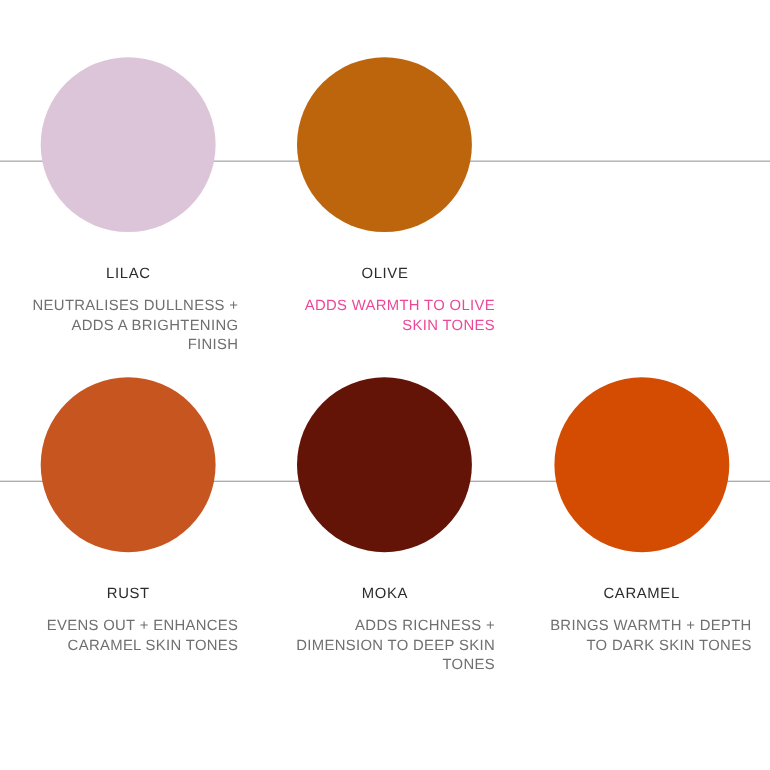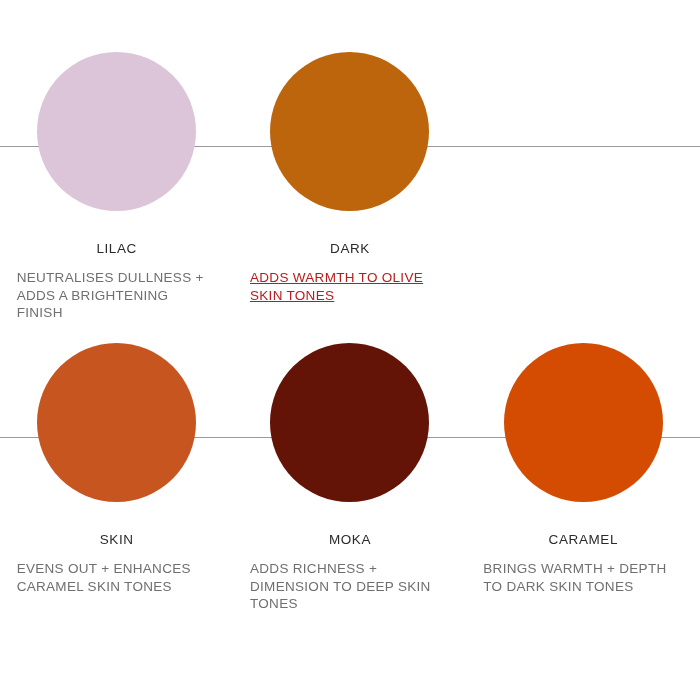--- a/index.html
+++ b/index.html
@@ -66,21 +66,21 @@
     text-align: center;
     line-height: 16px;
     white-space: nowrap;
   }
 
   .swatch-desc {
     margin-top: 12px;
     font-size: 13.5px;
     letter-spacing: 0.3px;
     color: #6f6f6f;
-    text-align: left;
+    text-align: right;
     line-height: 17.5px;
     max-width: 200px;
   }
 </style>
 </head>
 <body>
 
 <div id="page">
 
   <div class="rule row-1" style="background: rgb(154, 154, 154);"></div>
@@ -90,31 +90,31 @@
 
     <div class="cell">
       <div class="swatch" style="background: rgb(220, 197, 216);"></div>
       <div class="swatch-title" style="color: rgb(43, 43, 43);">LILAC</div>
       <div class="swatch-desc" style="color: rgb(111, 111, 111);">NEUTRALISES DULLNESS + ADDS A BRIGHTENING FINISH</div>
     </div>
 
 
     <div class="cell">
       <div class="swatch" style="background: rgb(188, 101, 13);"></div>
-      <div class="swatch-title" style="color: rgb(43, 43, 43);">DARK</div>
-      <div class="swatch-desc" style="color: #b91c1c; text-decoration: underline;">ADDS WARMTH TO OLIVE SKIN TONES</div>
+      <div class="swatch-title" style="color: rgb(43, 43, 43);">OLIVE</div>
+      <div class="swatch-desc" style="color: #ec4899;">ADDS WARMTH TO OLIVE SKIN TONES</div>
     </div>
 
   </div>
 
   <div class="row row-2">
 
     <div class="cell">
       <div class="swatch" style="background: rgb(199, 85, 31);"></div>
-      <div class="swatch-title" style="color: rgb(43, 43, 43);">SKIN</div>
+      <div class="swatch-title" style="color: rgb(43, 43, 43);">RUST</div>
       <div class="swatch-desc" style="color: rgb(111, 111, 111);">EVENS OUT + ENHANCES CARAMEL SKIN TONES</div>
     </div>
 
     <div class="cell">
       <div class="swatch" style="background: rgb(100, 19, 7);"></div>
       <div class="swatch-title" style="color: rgb(43, 43, 43);">MOKA</div>
       <div class="swatch-desc" style="color: rgb(111, 111, 111);">ADDS RICHNESS + DIMENSION TO DEEP SKIN TONES</div>
     </div>
 
     <div class="cell">

